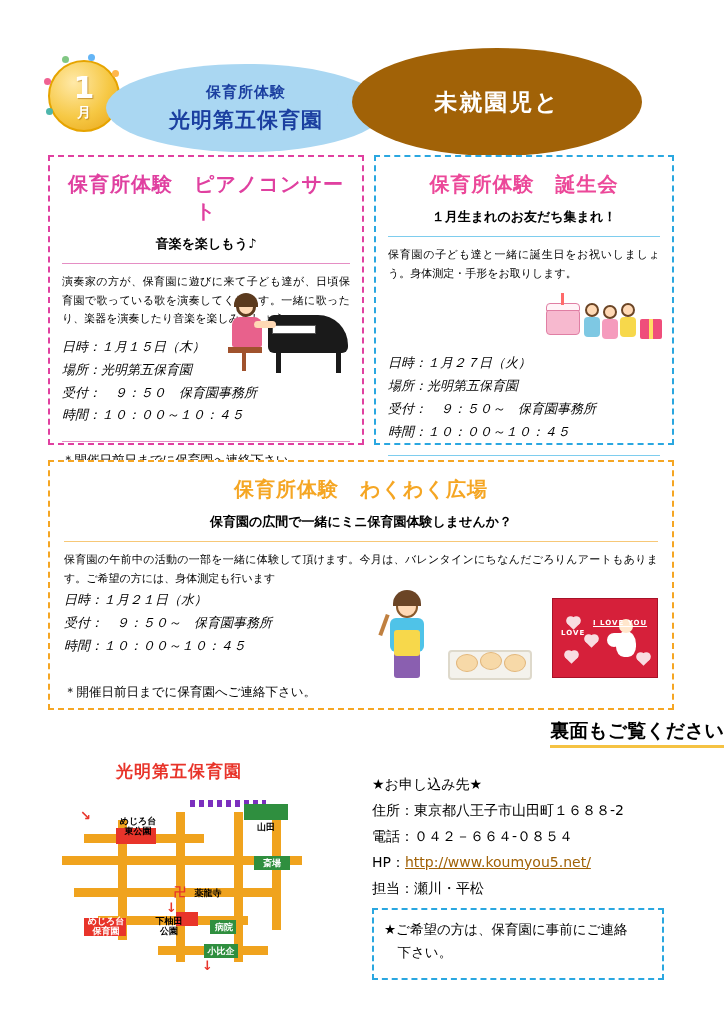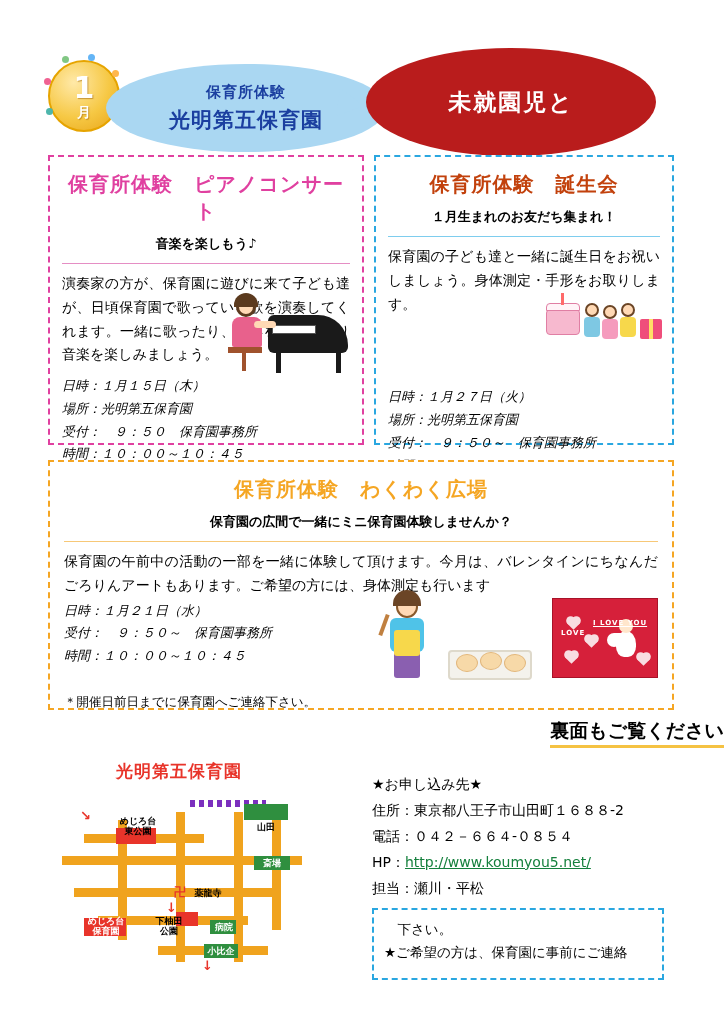--- a/index.html
+++ b/index.html
@@ -81,23 +81,23 @@
   }
   .blue-bubble .l2 {
     color: #1b3fa0;
     font-size: 21px;
     font-weight: bold;
     letter-spacing: 1px;
     margin-top: 4px;
   }
   .pink-bubble {
     position: absolute;
-    left: 366px; top: 28px;
+    left: 352px; top: 28px;
     width: 290px; height: 108px;
-    background: #b91c1c;
+    background: #a16207;
     border-radius: 50% / 50%;
     display: flex;
     flex-direction: column;
     align-items: center;
     justify-content: center;
   }
   .pink-bubble .p1, .pink-bubble .p2 {
     color: #ffffff;
     font-size: 23px;
     font-weight: bold;
@@ -139,21 +139,21 @@
     padding: 10px 14px;
   }
   .box-title {
     text-align: center;
     font-size: 20px;
     font-weight: bold;
     letter-spacing: 1px;
     margin: 4px 0 10px 0;
   }
   .title-pink { color: #e040a0; }
-  .title-blue { color: #c2410c; }
+  .title-blue { color: #ec4899; }
   .title-orange { color: #f5a623; }
   .box-sub {
     text-align: center;
     font-size: 13px;
     font-weight: bold;
     margin-bottom: 10px;
   }
   .hr-pink {
     border: none;
     border-top: 1px solid #e58ec4;
@@ -163,21 +163,21 @@
     border: none;
     border-top: 1px solid #7ecdee;
     margin: 6px 0 8px 0;
   }
   .hr-orange {
     border: none;
     border-top: 1px solid #f7c877;
     margin: 6px 0 8px 0;
   }
   .body-text {
-    font-size: 14px;
+    font-size: 11px;
     line-height: 1.7;
     text-align: justify;
     font-family: Liberation Serif, serif;
   }
   .detail-lines {
     font-size: 13px;
     line-height: 1.75;
     margin-top: 8px;
     font-style: italic;
   }
@@ -538,21 +538,21 @@
 
   
   .contact {
     position: absolute;
     left: 372px; top: 772px;
     width: 300px;
     font-size: 14px;
     line-height: 1.85;
   }
   .contact a {
-    color: #15803d;
+    color: #a16207;
     text-decoration: underline;
   }
   .contact-box {
     position: absolute;
     left: 372px; top: 908px;
     width: 292px; height: 72px;
     border: 2px dashed #2aa7e0;
     box-sizing: border-box;
     padding: 8px 10px;
     font-size: 13.5px;
@@ -745,17 +745,17 @@
     <div>★お申し込み先★</div>
     <div>住所：東京都八王子市山田町１６８８-2</div>
     <div>電話：０４２－６６４-０８５４</div>
     <div>
       <span>HP：</span><a href="#">http://www.koumyou5.net/</a>
     </div>
     <div>担当：瀬川・平松</div>
   </div>
 
   <div class="contact-box">
+    <div>★ご希望の方は、保育園に事前にご連絡</div>
     <div>　下さい。</div>
-    <div>★ご希望の方は、保育園に事前にご連絡</div>
   </div>
 
 </div>
 
 </body></html>

